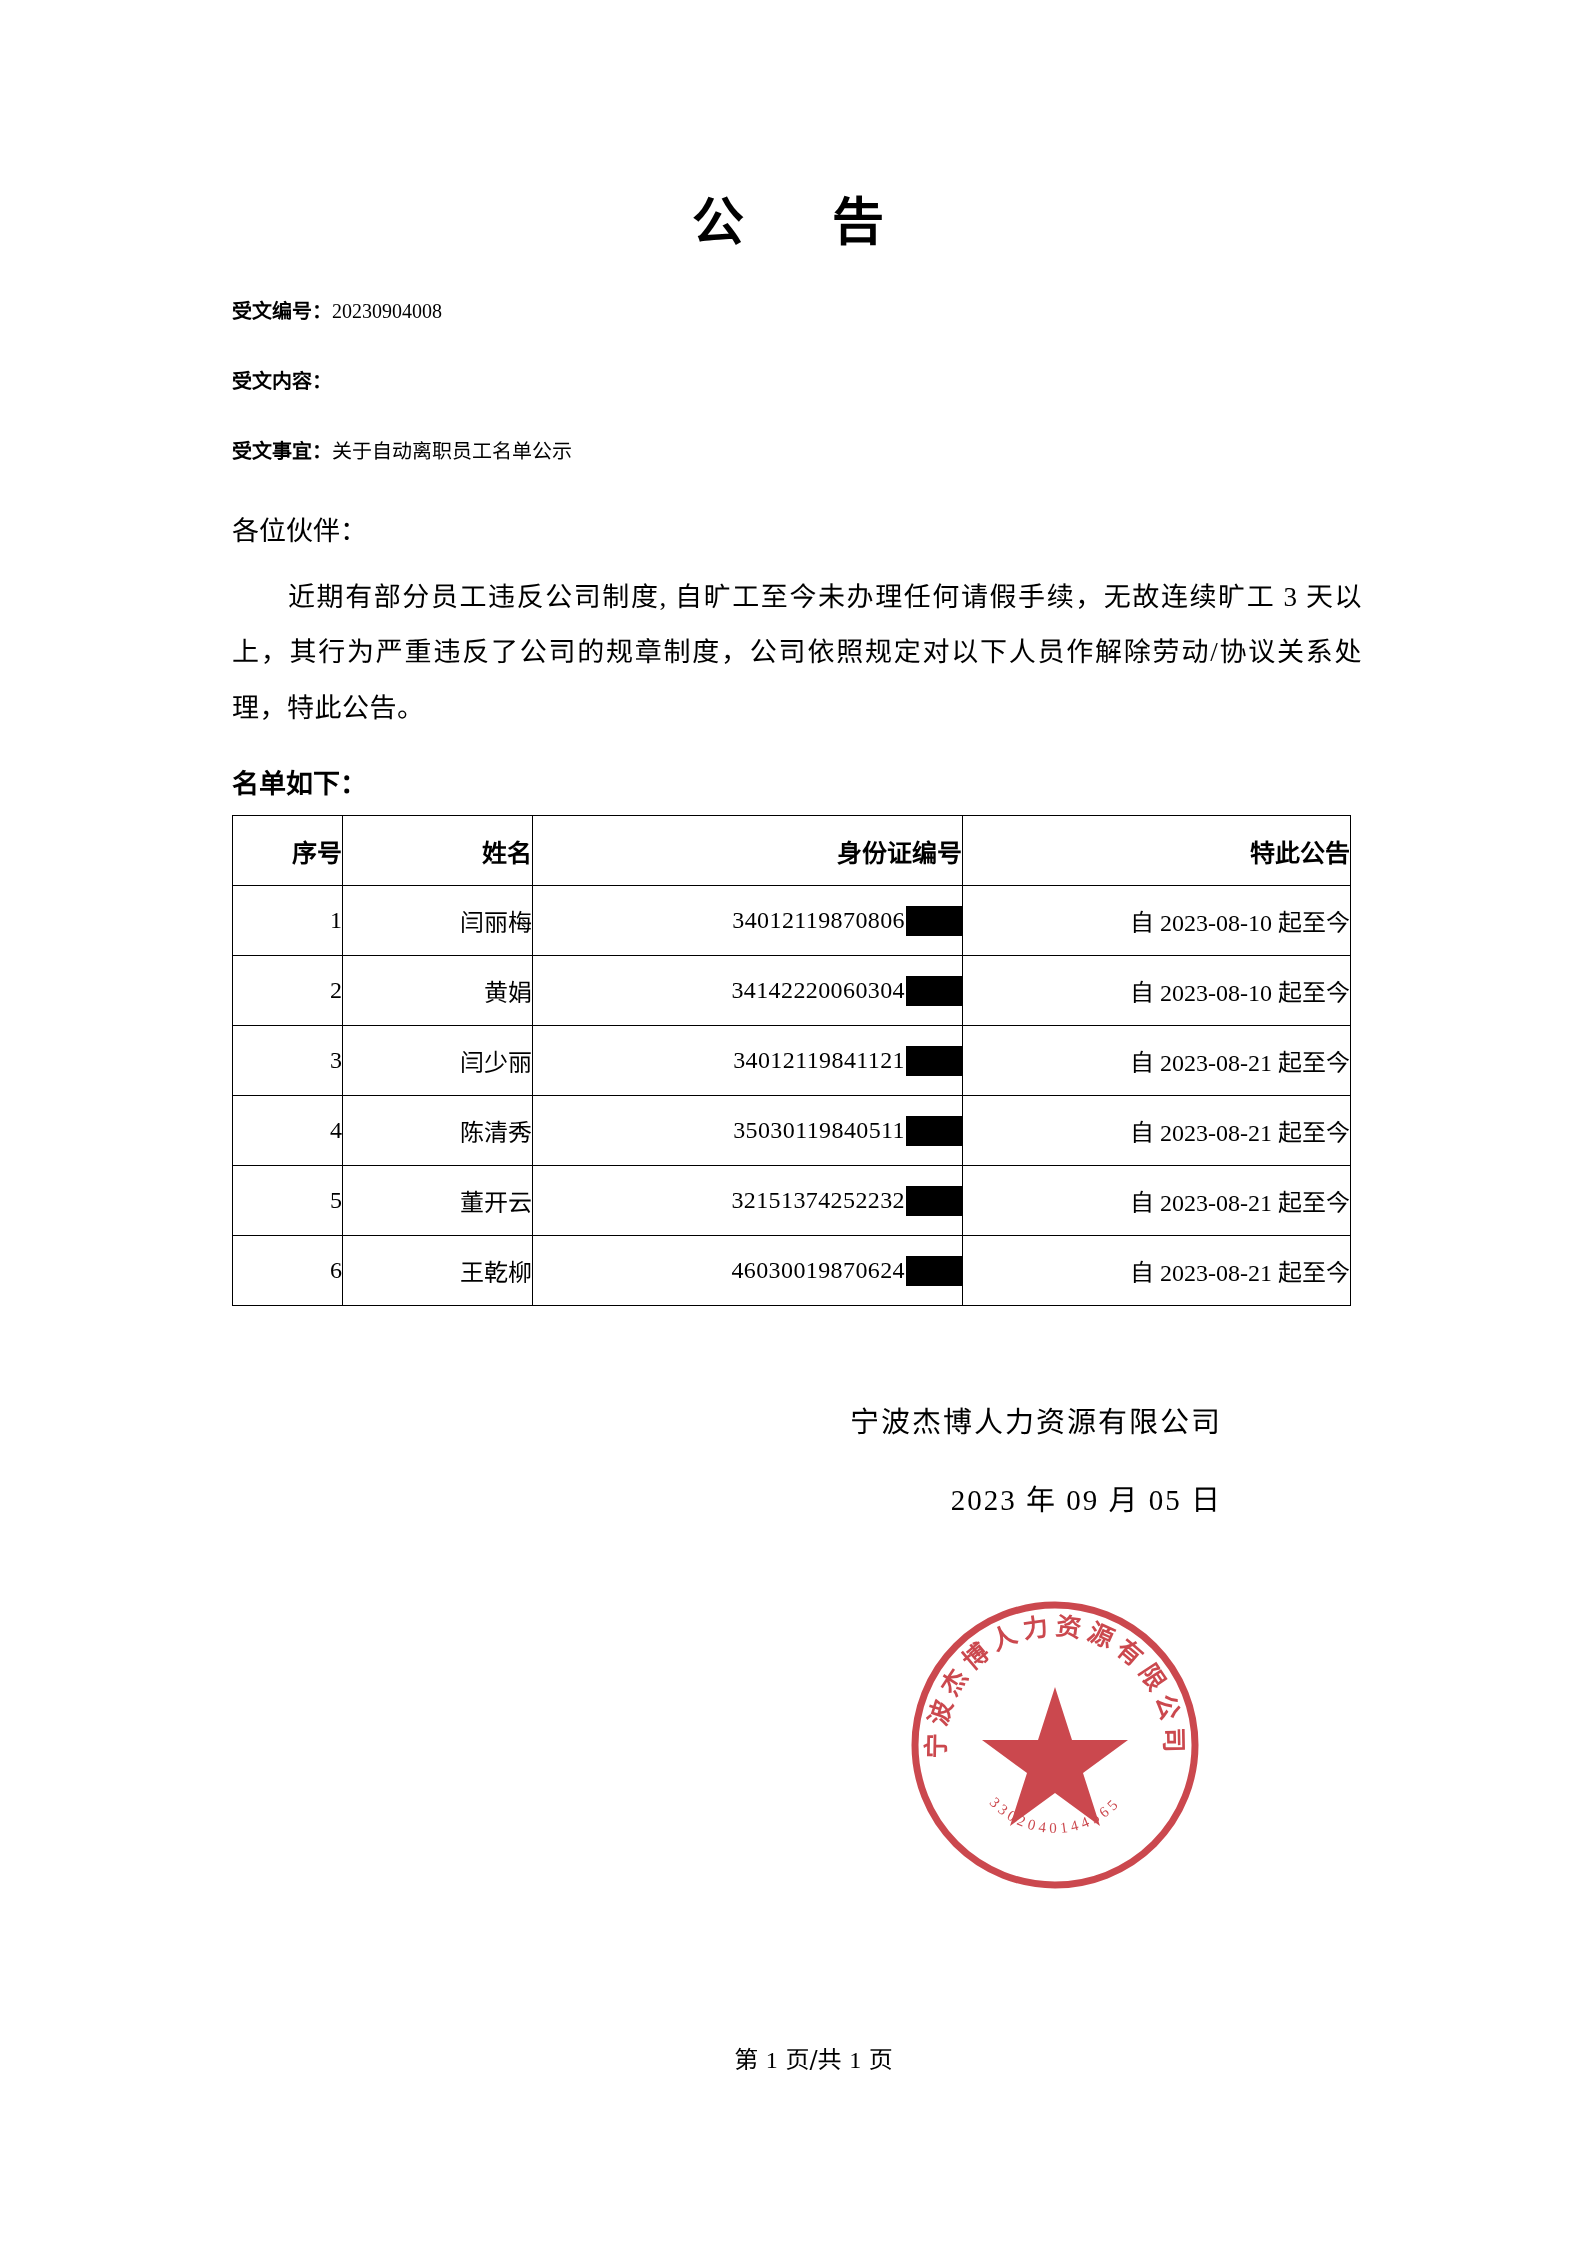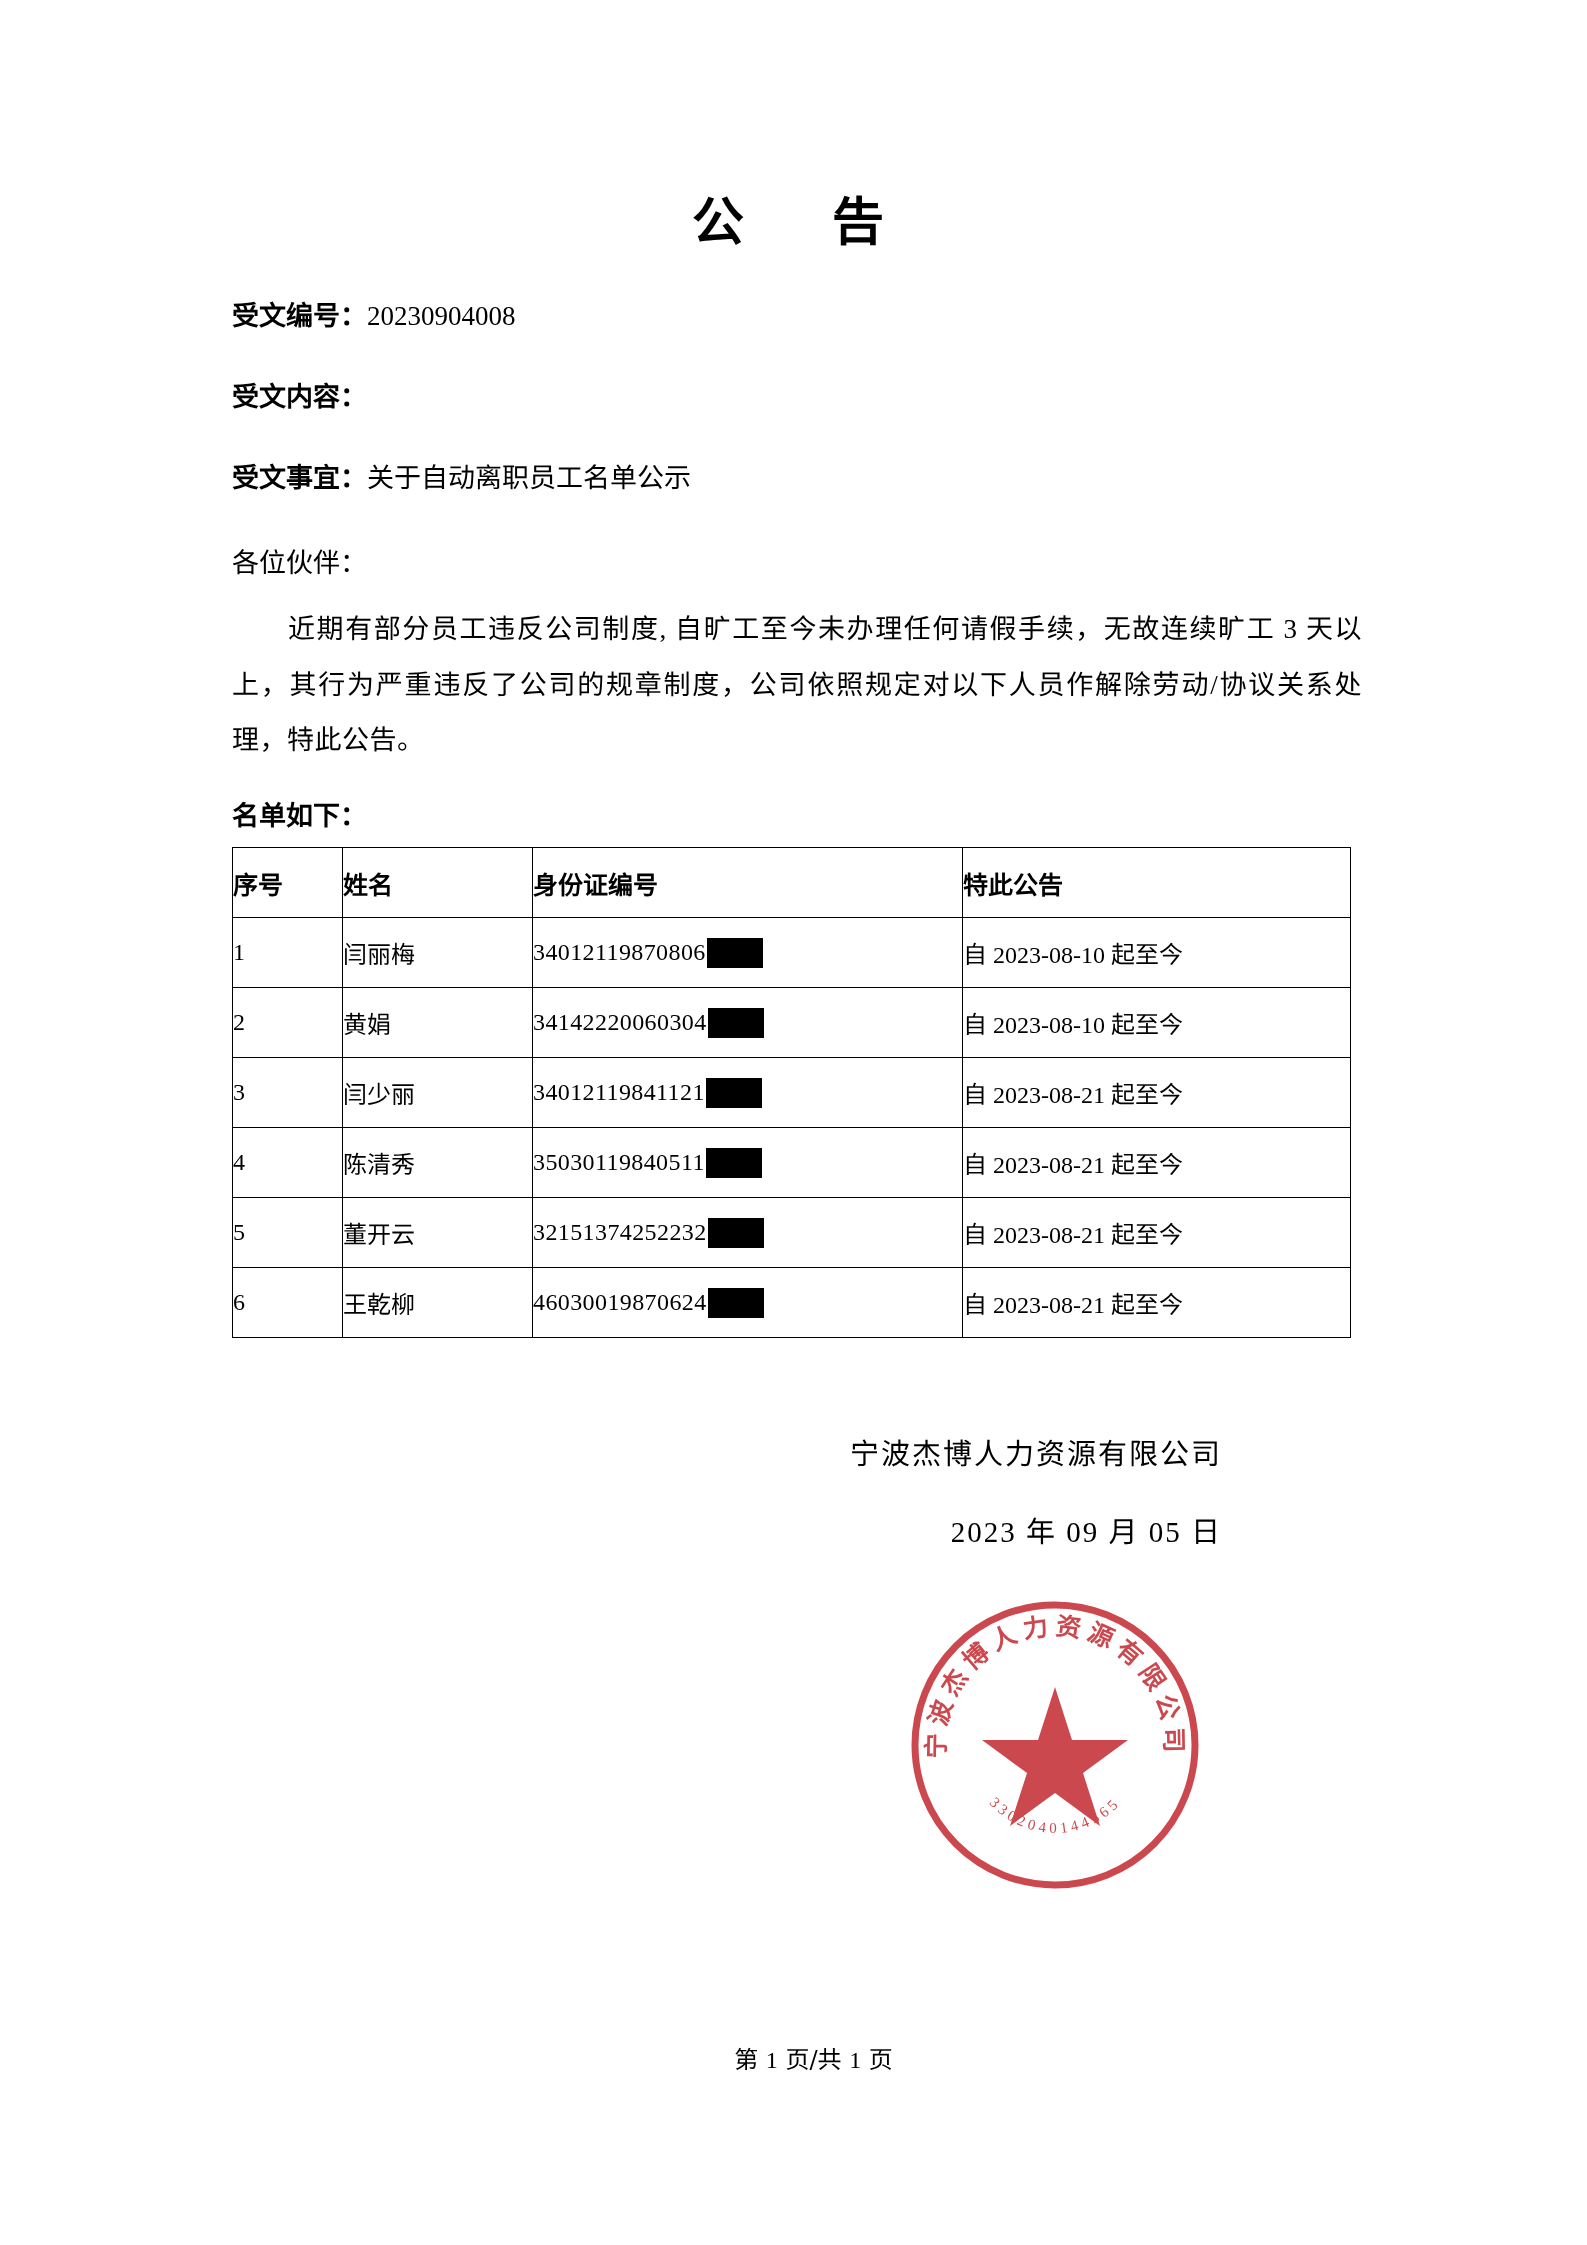--- a/index.html
+++ b/index.html
@@ -32,21 +32,21 @@
   .doc-title {
     text-align: center;
     font-size: 52px;
     font-weight: bold;
     letter-spacing: 18px;
     margin-top: 180px;
     font-family: "DejaVu Serif", "Liberation Serif", serif;
   }
 
   .meta-line {
-    font-size: 27px;
+    font-size: 20px;
     margin-top: 42px;
     line-height: 1.4;
   }
   .meta-line .lbl {
     font-weight: bold;
     font-family: "DejaVu Serif", "Liberation Serif", serif;
   }
   .meta-line .val {
     font-weight: normal;
   }
@@ -76,21 +76,21 @@
   }
 
   table.roster {
     margin-top: 14px;
     border-collapse: collapse;
     width: 1118px;
     table-layout: fixed;
   }
   table.roster th, table.roster td {
     border: 1.5px solid #000;
-    text-align: left;
+    text-align: right;
     font-size: 24px;
     padding: 0;
     height: 69px;
     vertical-align: middle;
     font-weight: normal;
   }
   table.roster th {
     font-family: "DejaVu Serif", "Liberation Serif", serif;
     font-weight: bold;
     font-size: 25px;

